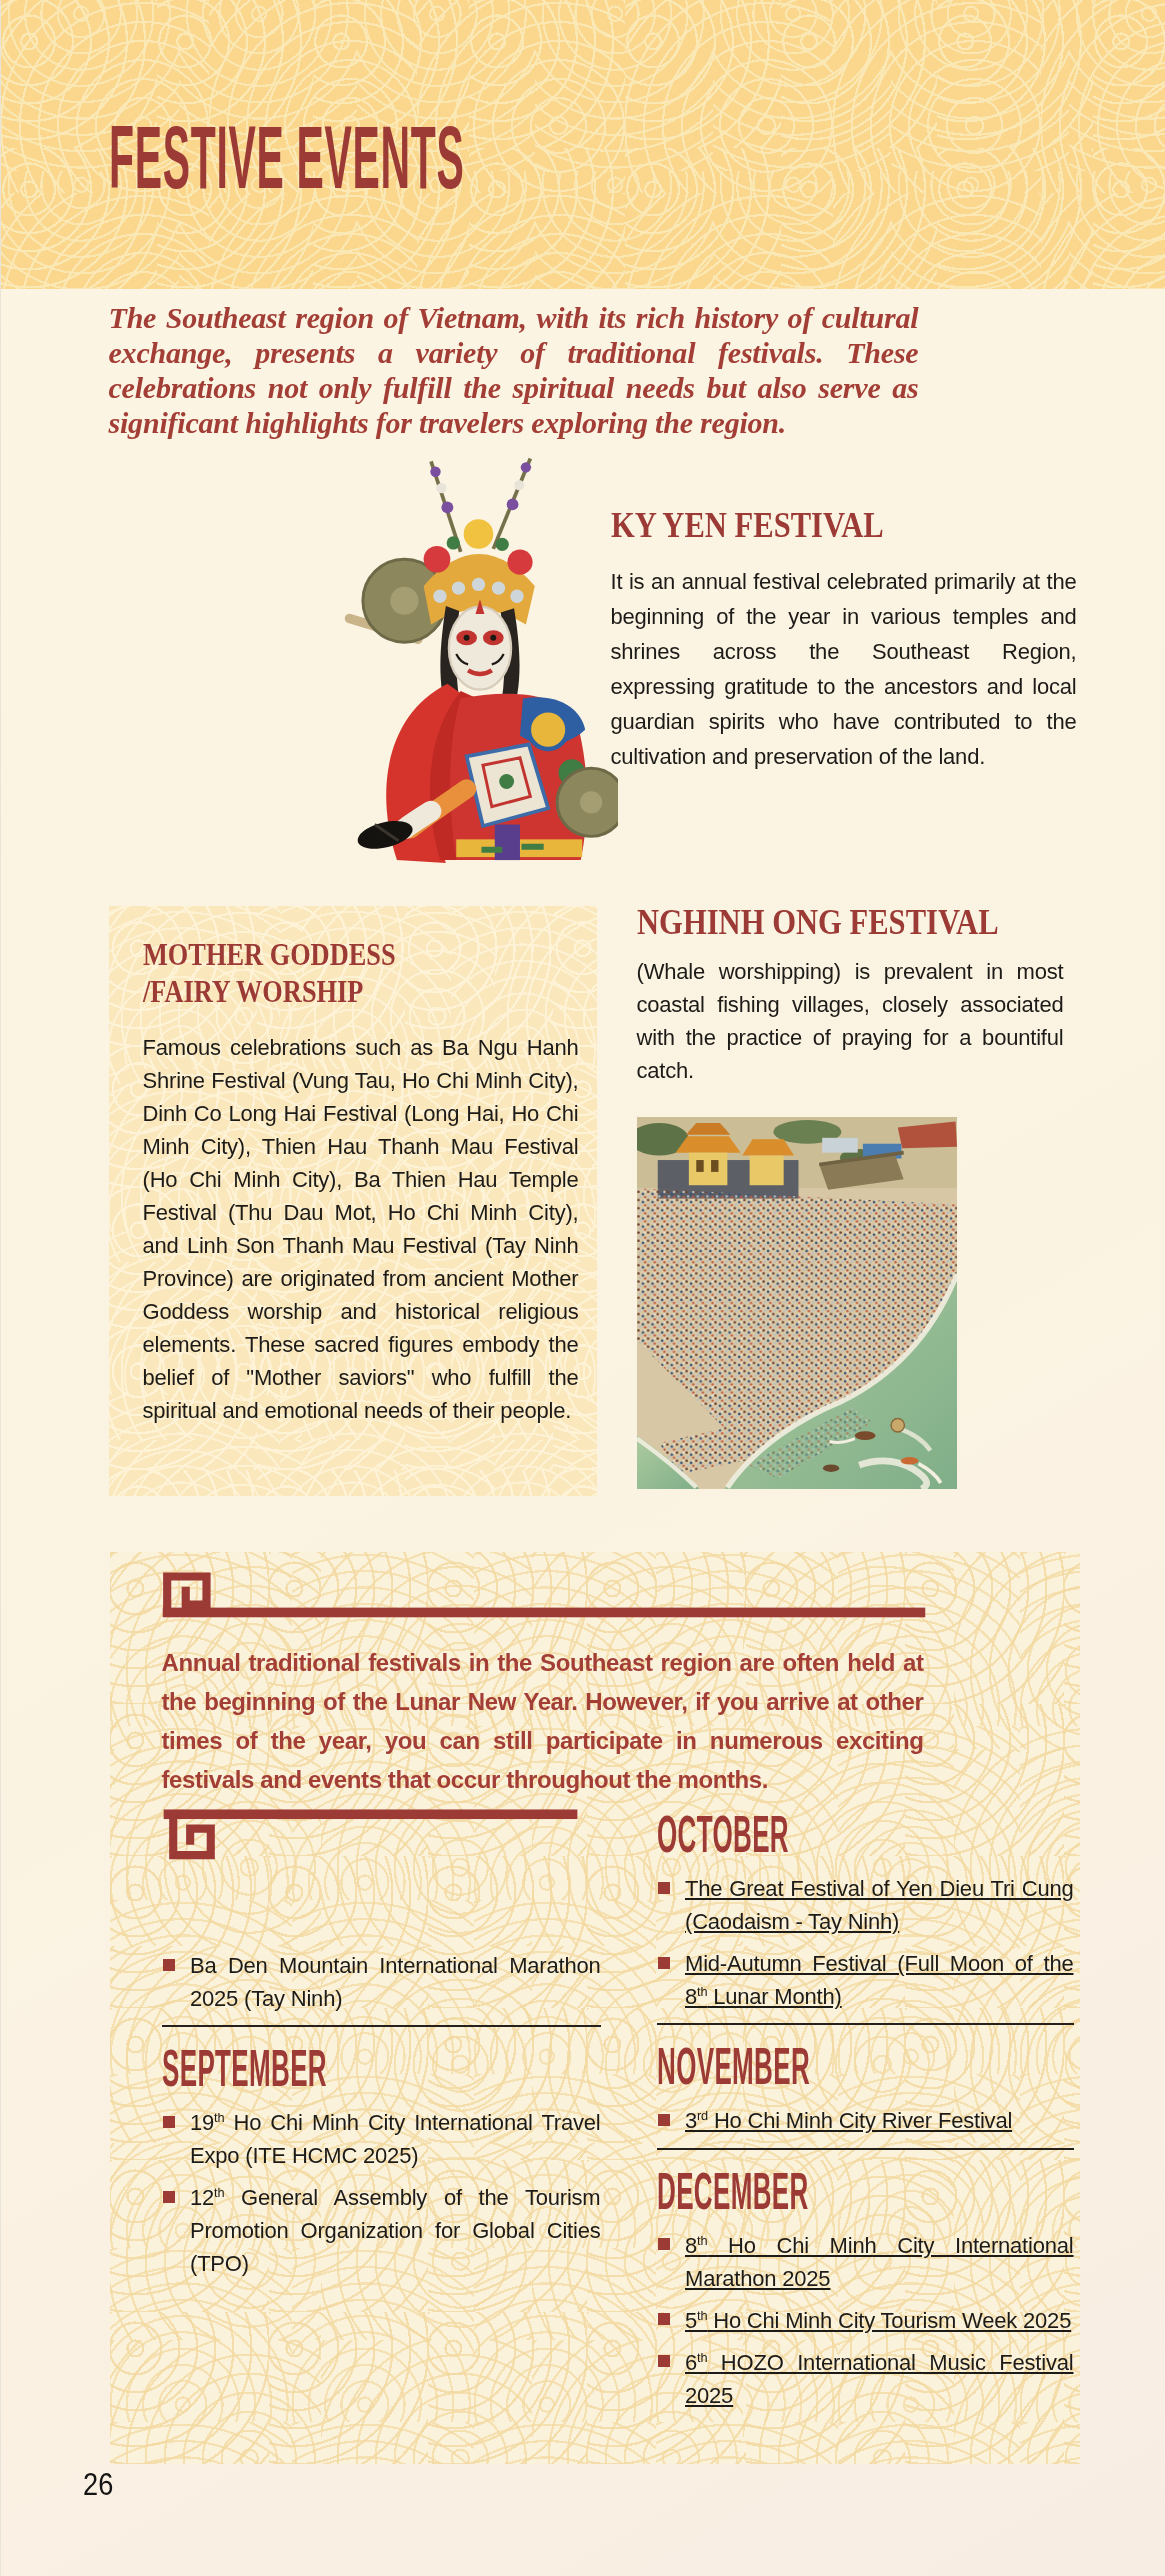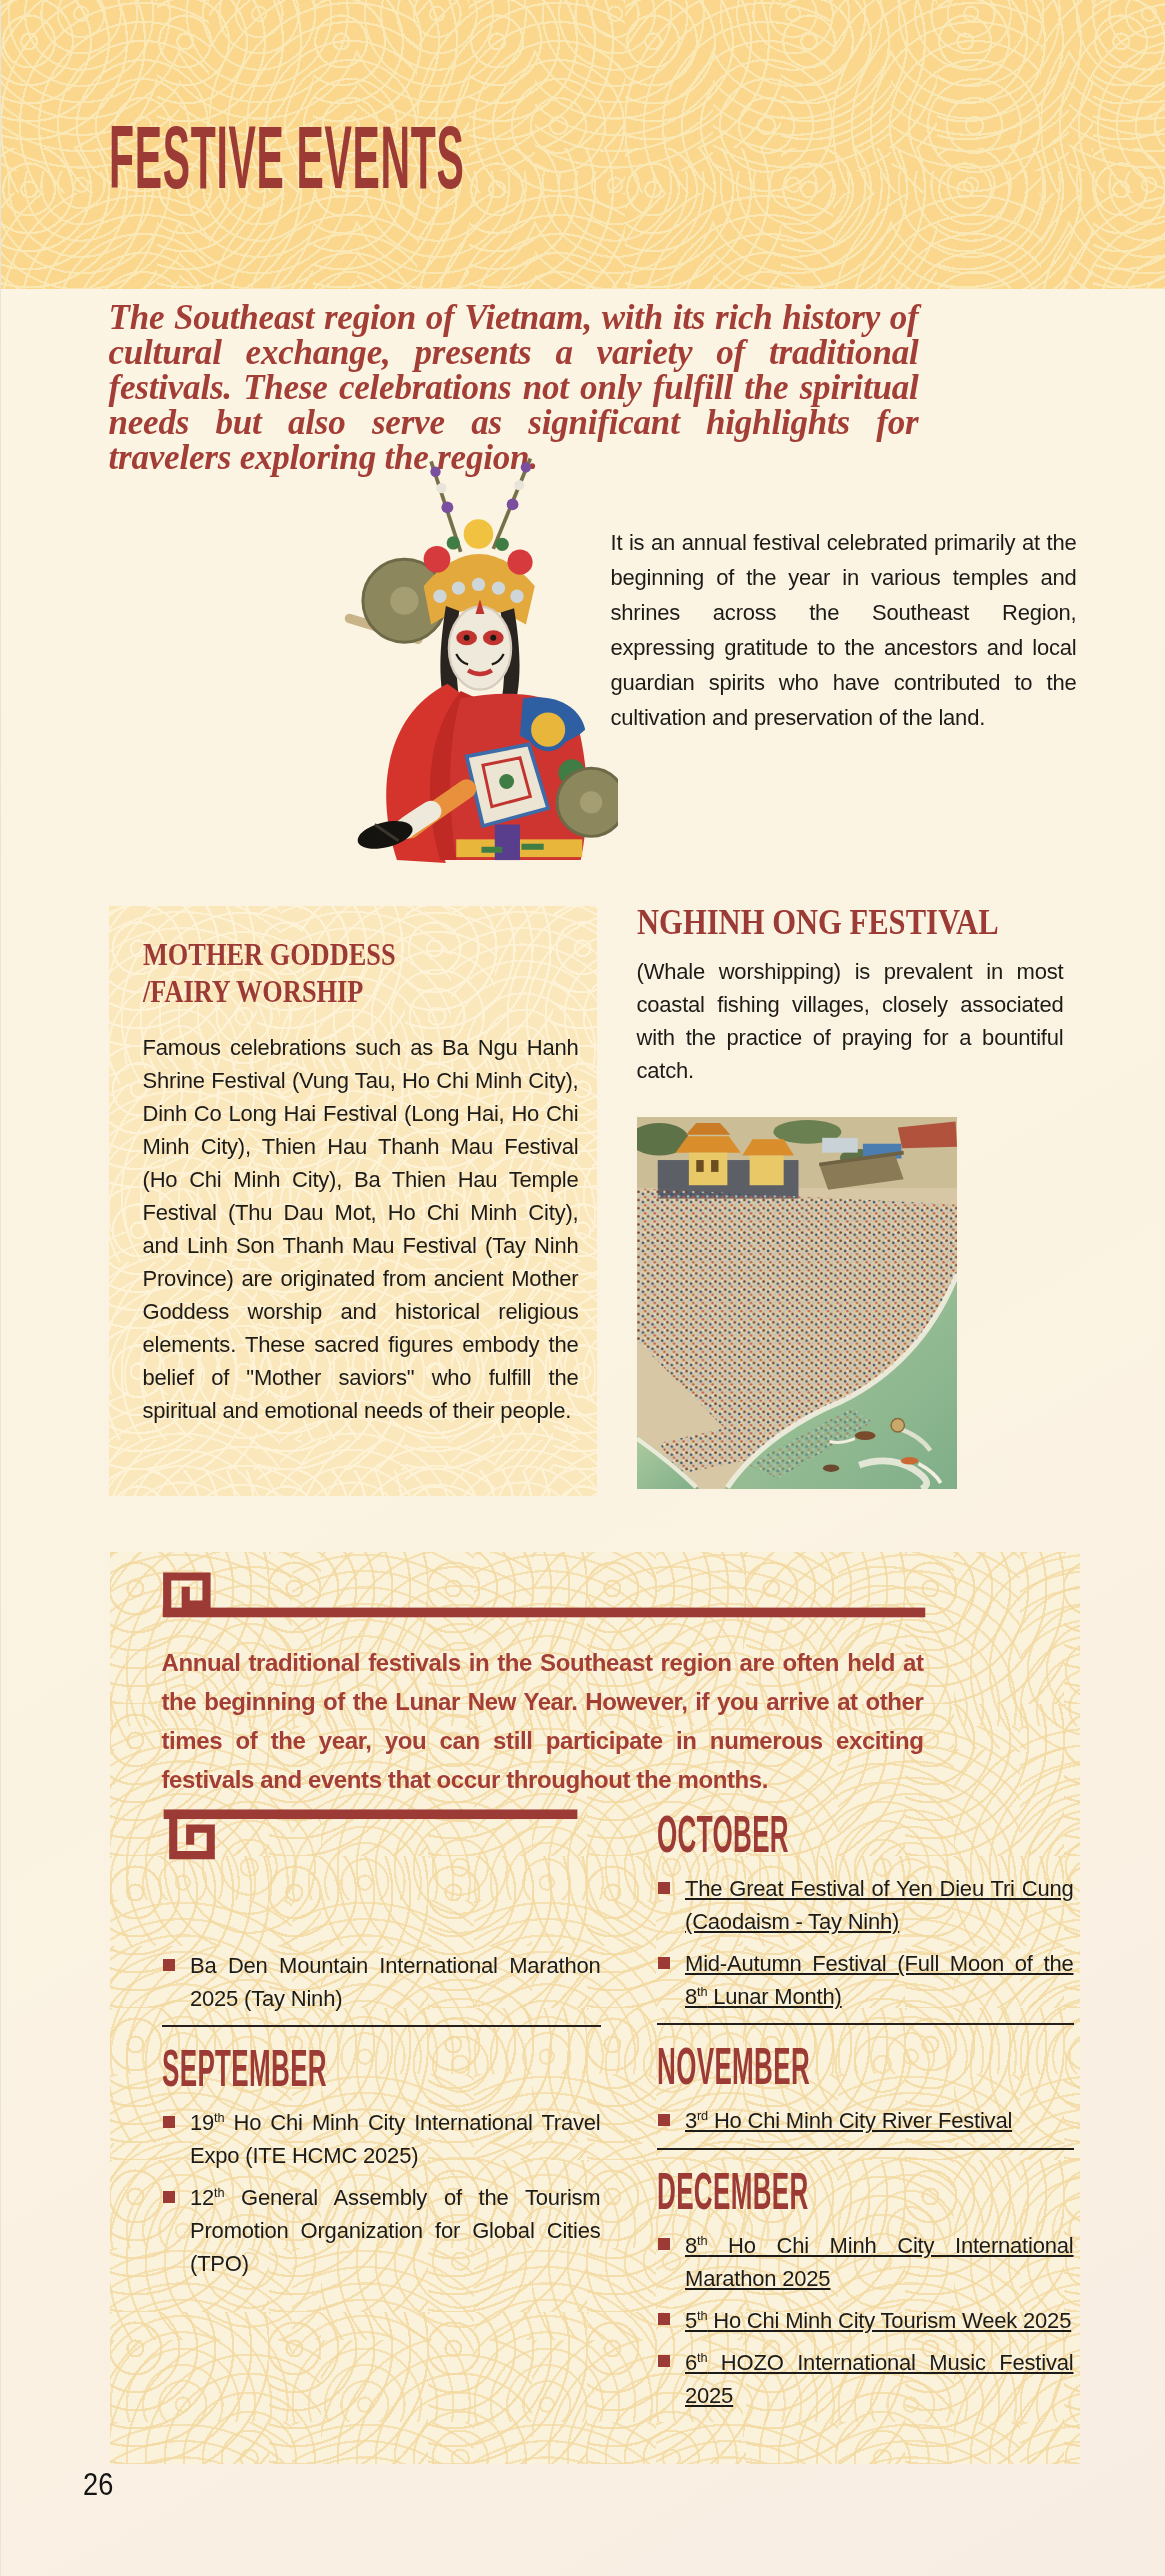--- a/index.html
+++ b/index.html
@@ -44,21 +44,21 @@
   
   .band{position:absolute;left:0;top:0;width:1165px;height:289px;}
   .title-display{position:absolute;left:108px;top:113px;font-weight:700;font-size:89px;line-height:1;color:var(--red);letter-spacing:1.5px;}
   .title-display .cx{transform:scaleX(.46);}
   .title-serif{position:absolute;left:108px;top:208px;font-family:"Liberation Serif","DejaVu Serif",serif;font-weight:700;font-size:56px;line-height:1;color:#17140F;}
   .title-serif .cx{transform:scaleX(.9);}
 
   
   .intro{position:absolute;left:108px;top:300px;width:810px;
     font-family:"Liberation Serif","DejaVu Serif",serif;font-weight:700;font-style:italic;
-    font-size:35px;line-height:35px;color:var(--red2);text-align:justify;letter-spacing:-0.2px;}
+    font-size:30px;line-height:35px;color:var(--red2);text-align:justify;letter-spacing:-0.2px;}
 
   
   .kyyen-photo{position:absolute;left:335px;top:454px;width:282px;height:412px;}
   .kyyen-text{position:absolute;left:610px;top:506px;width:466px;}
   .sec-head{font-family:"Liberation Serif","DejaVu Serif",serif;font-weight:700;font-size:36px;line-height:1.08;color:var(--red);}
   .sec-head .cx{transform:scaleX(.85);}
   .body-txt{font-size:22px;line-height:35px;text-align:justify;letter-spacing:-0.2px;color:var(--ink);}
   .kyyen-text .body-txt{margin-top:19px;}
 
   
@@ -161,20 +161,23 @@
 
     <rect x="162" y="520" width="170" height="24" fill="#E8B63B"></rect>
     <rect x="214" y="500" width="34" height="48" fill="#5A3E8E"></rect>
     <path d="M196,534 h28 M250,530 h30" stroke="#3F7D45" stroke-width="8"></path>
 
     <circle cx="344" cy="470" r="46" fill="#8d875e" stroke="#6e6947" stroke-width="4"></circle>
     <circle cx="344" cy="470" r="15" fill="#a49e72"></circle>
   </svg>
 
   <div class="kyyen-text">
+    <div class="sec-head">
+      <span class="cx">KY YEN FESTIVAL</span>
+    </div>
     <p class="body-txt">It is an annual festival celebrated primarily at the beginning of the year in various temples and shrines across the Southeast Region, expressing gratitude to the ancestors and local guardian spirits who have contributed to the cultivation and preservation of the land.</p>
   </div>
 
   <div class="mother-box pat-box">
     <div class="sec-head">
       <span class="cx">MOTHER GODDESS</span><br>
       <span class="cx">/FAIRY WORSHIP</span>
     </div>
     <p class="body-txt">Famous celebrations such as Ba Ngu Hanh Shrine Festival (Vung Tau, Ho Chi Minh City), Dinh Co Long Hai Festival (Long Hai, Ho Chi Minh City), Thien Hau Thanh Mau Festival (Ho Chi Minh City), Ba Thien Hau Temple Festival (Thu Dau Mot, Ho Chi Minh City), and Linh Son Thanh Mau Festival (Tay Ninh Province) are originated from ancient Mother Goddess worship and historical religious elements. These sacred figures embody the belief of "Mother saviors" who fulfill the spiritual and emotional needs of their people.</p>
   </div>

